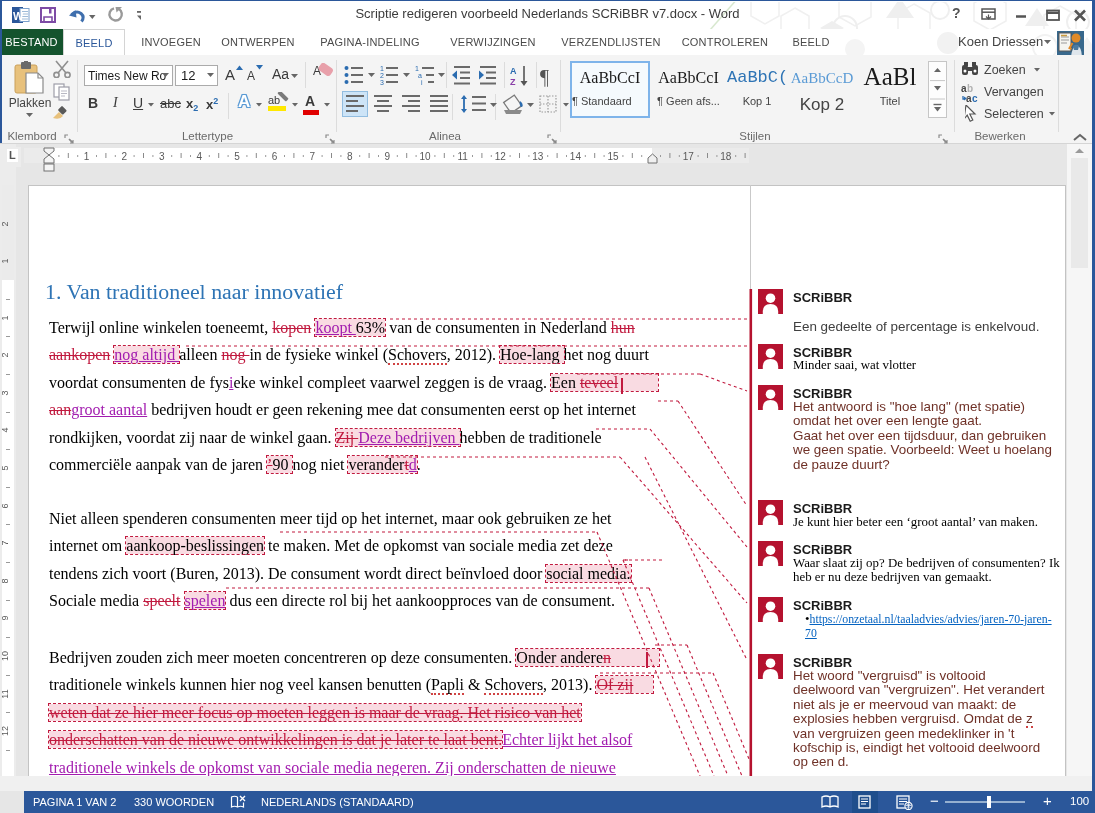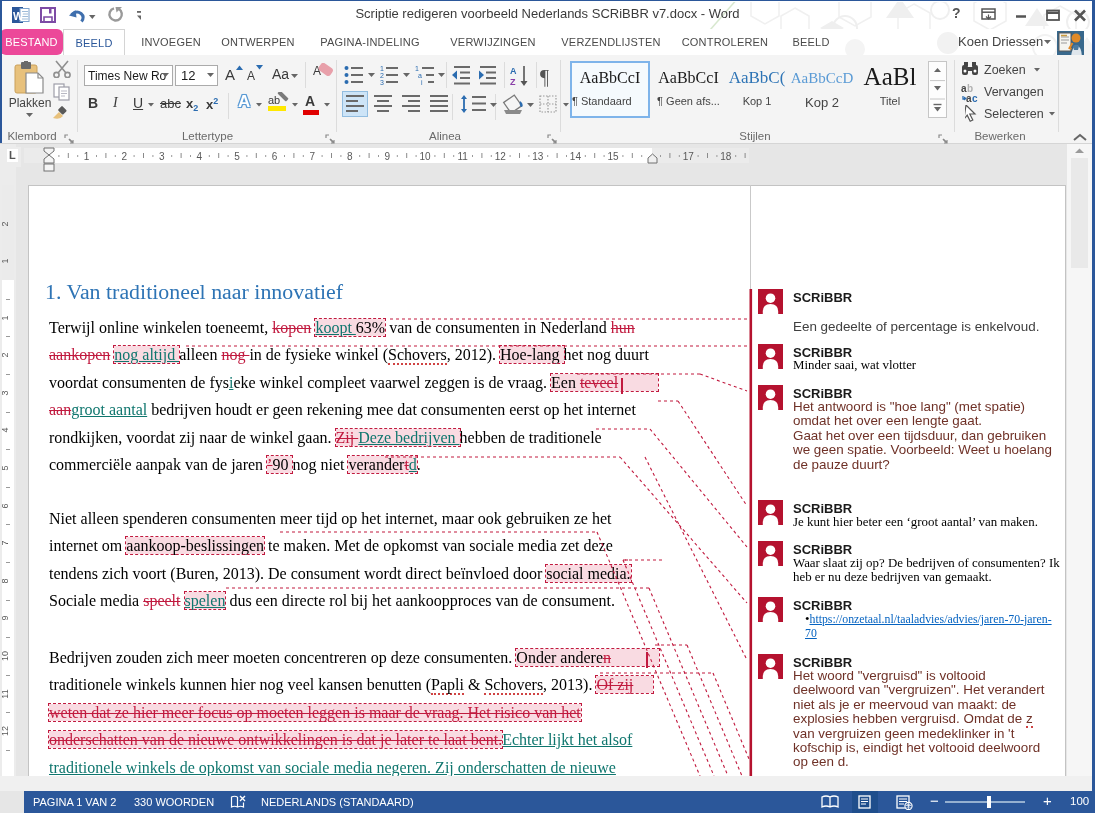--- a/index.html
+++ b/index.html
@@ -14,21 +14,21 @@
 .grplabel{position:absolute;top:75px;font-size:11.5px;color:#6a6a6a;text-align:center;}
 .gdiv{position:absolute;top:5px;height:72px;width:1px;background:#dcdcdc;}
 .launcher{position:absolute;width:10px;height:10px;}
 
 #rulerrow{left:0;top:144px;width:1095px;height:41px;}
 
 #doc{left:0;top:144px;width:1095px;height:632px;background:#e6e6e6;overflow:hidden;}
 #page{position:absolute;left:28px;top:41px;width:1038px;height:591px;background:#fff;border:1px solid #c3c3c3;border-bottom:none;box-sizing:border-box;}
 .tl{position:absolute;white-space:pre;font-family:"Liberation Serif",serif;font-size:16px;line-height:22px;color:#000;}
 .strike{color:#c11a3f;text-decoration:line-through;}
-.ins{color:#0f766e;text-decoration:underline;}
+.ins{color:#a21caf;text-decoration:underline;}
 .pk{background:#f9dbe2;}
 .box{outline:1px dashed #c11a3f;outline-offset:0px;}
 .spell{border-bottom:2px dotted #d04343;}
 .chead{position:absolute;font-size:13px;font-weight:bold;color:#1a1a1a;}
 .cbody{position:absolute;font-size:13.4px;line-height:14.4px;color:#404040;white-space:pre;}
 .cmaroon{color:#6f3127;}
 .cserif{font-family:"Liberation Serif",serif;font-size:12.9px;color:#000;}
 
 #graystrip{left:0;top:776px;width:1095px;height:15px;background:#f0f0f0;}
 #statusbar{left:0;top:791px;width:1095px;height:22px;background:#2b579a;color:#fff;font-size:11px;margin-left:24px;}
@@ -110,21 +110,21 @@
     </g>
   </svg>
 </div>
 <div class="abs" id="tabrow">
   <svg class="abs" style="left:840px;top:0" width="252" height="26" viewBox="0 0 252 26">
     <circle cx="15" cy="20" r="10" fill="#f4f4f4"></circle>
     <circle cx="108" cy="14" r="11" fill="#f2f2f2"></circle>
     <circle cx="205" cy="18" r="12" fill="none" stroke="#f2f2f2" stroke-width="2"></circle>
     <path d="M235 26 l12 -18 l12 18 z" fill="#f3f3f3"></path>
   </svg>
-  <div class="tab" style="left:0;width:63px;background:#ec4899;color:#fff;border-radius:6px;">BESTAND</div>
+  <div class="tab" style="left:0;width:63px;background:#14532d;color:#fff;">BESTAND</div>
   <div class="tab" style="left:63px;width:62px;background:#fff;color:#2b579a;border:1px solid #d4d4d4;border-bottom:none;box-sizing:border-box;">BEELD</div>
   <div class="tab" style="left:138px;width:66px;">INVOEGEN</div>
   <div class="tab" style="left:218px;width:80px;">ONTWERPEN</div>
   <div class="tab" style="left:312px;width:116px;">PAGINA-INDELING</div>
   <div class="tab" style="left:442px;width:102px;">VERWIJZINGEN</div>
   <div class="tab" style="left:558px;width:106px;">VERZENDLIJSTEN</div>
   <div class="tab" style="left:678px;width:94px;">CONTROLEREN</div>
   <div class="tab" style="left:786px;width:50px;">BEELD</div>
   <div class="abs" style="left:958px;top:5px;font-size:13px;color:#444;">Koen Driessen</div>
   <svg class="abs" style="left:1044px;top:11px" width="8" height="6">
@@ -350,26 +350,26 @@
 
   <div class="abs" style="left:570px;top:6px;width:80px;height:57px;background:#f5fafd;border:2px solid #7eb4ea;box-sizing:border-box;">
     <div class="abs" style="left:0;top:6px;width:76px;text-align:center;font-family:'Liberation Serif',serif;font-size:16px;color:#1a1a1a;">AaBbCcI</div>
     <div class="abs" style="left:0;top:32px;width:76px;text-align:left;font-size:11px;color:#444;">¶ Standaard</div>
   </div>
   <div class="abs" style="left:652px;top:6px;width:73px;height:57px;">
     <div class="abs" style="left:0;top:8px;width:73px;text-align:center;font-family:'Liberation Serif',serif;font-size:16px;color:#1a1a1a;">AaBbCcI</div>
     <div class="abs" style="left:0;top:34px;width:73px;text-align:center;font-size:11px;color:#444;">¶ Geen afs...</div>
   </div>
   <div class="abs" style="left:727px;top:6px;width:60px;height:57px;">
-    <div class="abs" style="left:0;top:7px;width:60px;text-align:center;font-family:Liberation Serif, serif;font-size:17px;color:#2e74b5;">AaBbC(</div>
+    <div class="abs" style="left:0;top:7px;width:60px;text-align:center;font-family:Liberation Mono, monospace;font-size:17px;color:#2e74b5;">AaBbC(</div>
     <div class="abs" style="left:0;top:34px;width:60px;text-align:center;font-size:11px;color:#444;">Kop 1</div>
   </div>
   <div class="abs" style="left:790px;top:6px;width:64px;height:57px;">
     <div class="abs" style="left:0;top:9px;width:64px;text-align:center;font-family:'Liberation Serif',serif;font-size:15px;color:#5b9bd5;">AaBbCcD</div>
-    <div class="abs" style="left:0;top:34px;width:64px;text-align:center;font-size:13px;color:#444;">Kop 2</div>
+    <div class="abs" style="left:0;top:34px;width:64px;text-align:center;font-size:17px;color:#444;">Kop 2</div>
   </div>
   <div class="abs" style="left:857px;top:6px;width:66px;height:57px;">
     <div class="abs" style="left:0;top:2px;width:66px;text-align:center;font-family:'Liberation Serif',serif;font-size:25px;color:#1a1a1a;">AaBl</div>
     <div class="abs" style="left:0;top:34px;width:66px;text-align:center;font-size:11px;color:#444;">Titel</div>
   </div>
 
   <div class="abs" style="left:928px;top:6px;width:19px;height:57px;border:1px solid #c6c6c6;background:#fdfdfd;box-sizing:border-box;">
     <svg width="17" height="55" viewBox="0 0 17 55">
       <path d="M5 10 l3.5 -4 l3.5 4 z" fill="#666"></path>
       <path d="M1 18.6 h15 M1 37 h15" stroke="#c6c6c6"></path>

